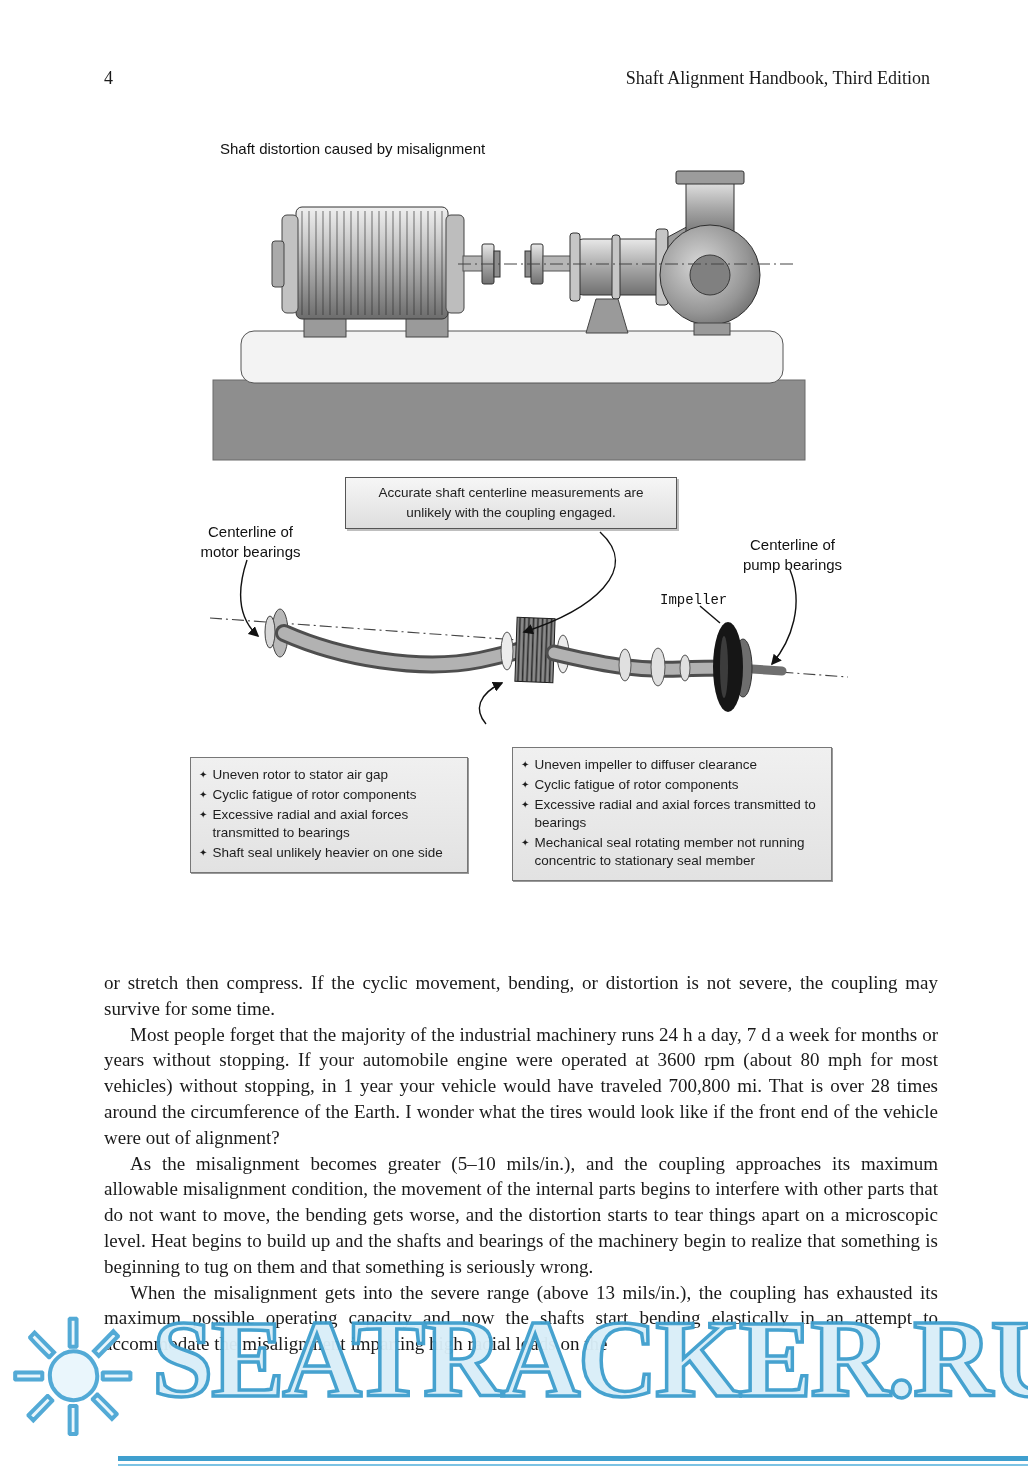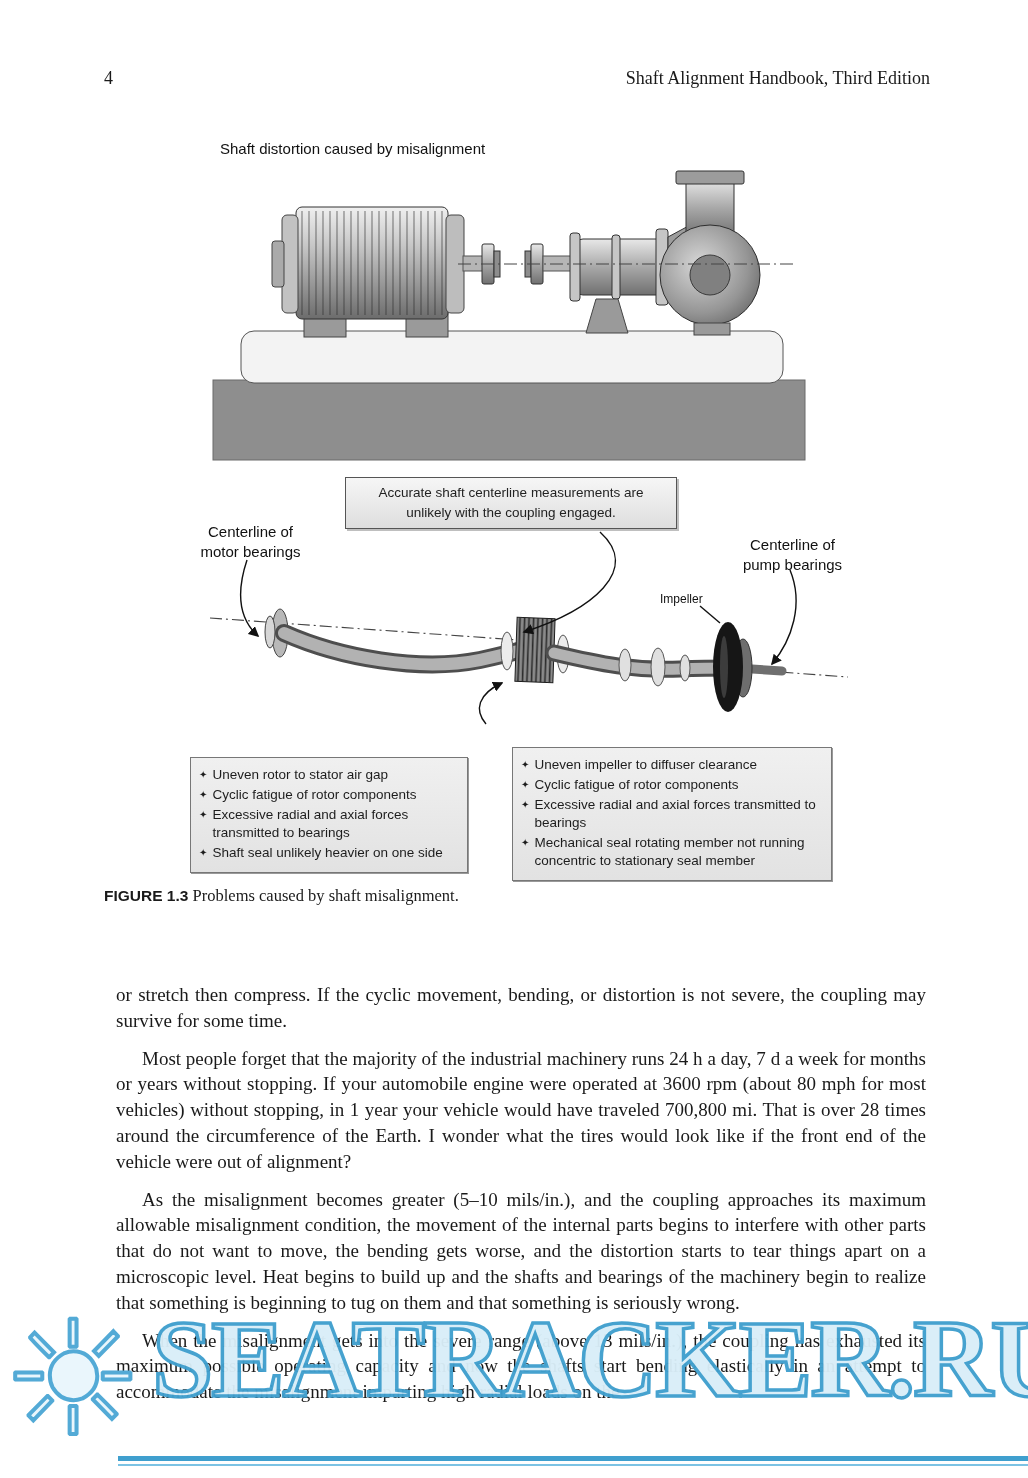--- a/index.html
+++ b/index.html
@@ -26,42 +26,42 @@
     display:flex; align-items:center; justify-content:center;
   }
   .callout-text { font-family:"Liberation Sans", sans-serif; font-size:13.5px; line-height:1.5;
     text-align:center; white-space:pre-line; color:#222; padding:4px 8px; }
 
   .side-label { position:absolute; font-family:"Liberation Sans", sans-serif; font-size:15px;
     line-height:1.35; text-align:center; white-space:pre-line; color:#111; }
   .label-motor { left:168px; top:522px; width:165px; }
   .label-pump  { left:710px; top:535px; width:165px; }
   .label-impeller { position:absolute; left:660px; top:592px;
-    font-family:Liberation Sans, sans-serif; font-size:12px; color:#111; }
+    font-family:Liberation Mono, monospace; font-size:14px; color:#111; }
 
   .problem-box {
     position:absolute; background:linear-gradient(#f0f0f0,#e2e2e2);
     border:1px solid #777; box-shadow:1px 1px 0 #999;
     font-family:"Liberation Sans", sans-serif; font-size:13.5px; line-height:1.34;
     padding:8px 6px 8px 8px; color:#1d1d1d;
   }
   .box-left  { left:190px; top:757px; width:262px; }
   .box-right { left:512px; top:747px; width:304px; }
   .problem-box ul { margin:0; padding:0; list-style:none; }
   .problem-box li { display:flex; gap:5px; margin:0 0 2px 0; }
   .bullet { flex:0 0 auto; font-size:10px; line-height:1.7; }
 
   .fig-caption { position:absolute; left:104px; top:886px; width:840px; font-size:16.5px; }
   .caption-label { font-family:"Liberation Sans", sans-serif; font-weight:bold; font-size:15.5px; }
   .caption-text { font-family:"Liberation Serif", serif; }
 
   
   .body-text { position:absolute; left:104px; top:970px; width:834px;
     font-size:19px; line-height:25.8px; text-align:justify; }
-  .body-text p { margin:12px; }
+  .body-text p { margin:0; }
   .body-text p.indent { text-indent:26px; }
 
   
   .watermark { position:absolute; left:0; top:1310px; width:1028px; height:168px; pointer-events:none; }
   .wm-line { position:absolute; left:118px; top:146px; width:910px; height:5px; background:#3f9fce; }
   .wm-line2 { position:absolute; left:118px; top:154px; width:910px; height:2px; background:#7cc3e4; }
   .sun-glyph { position:absolute; left:2px; top:-10px; font-family:"DejaVu Sans", sans-serif;
     font-size:158px; line-height:1; color:#eaf6fc;
     -webkit-text-stroke:4px #53aad6; text-shadow:0 0 0 #53aad6; }
   .wm-text { position:absolute; left:152px; top:-6px;
@@ -233,23 +233,20 @@
         <span class="bullet">✦</span>
         <span>Excessive radial and axial forces transmitted to bearings</span>
         </li>
       <li>
         <span class="bullet">✦</span>
         <span>Mechanical seal rotating member not running concentric to stationary seal member</span>
         </li>
     </ul>
   </div>
 
-  <div class="fig-caption">
-    <span class="caption-label">FIGURE 1.3</span><span class="caption-text"> Problems caused by shaft misalignment.</span>
-  </div>
 
   <div class="body-text">
     <p>or stretch then compress. If the cyclic movement, bending, or distortion is not severe, the coupling may survive for some time.</p>
     <p class="indent">Most people forget that the majority of the industrial machinery runs 24 h a day, 7 d a week for months or years without stopping. If your automobile engine were operated at 3600 rpm (about 80 mph for most vehicles) without stopping, in 1 year your vehicle would have traveled 700,800 mi. That is over 28 times around the circumference of the Earth. I wonder what the tires would look like if the front end of the vehicle were out of alignment?</p>
     <p class="indent">As the misalignment becomes greater (5–10 mils/in.), and the coupling approaches its maximum allowable misalignment condition, the movement of the internal parts begins to interfere with other parts that do not want to move, the bending gets worse, and the distortion starts to tear things apart on a microscopic level. Heat begins to build up and the shafts and bearings of the machinery begin to realize that something is beginning to tug on them and that something is seriously wrong.</p>
     <p class="indent">When the misalignment gets into the severe range (above 13 mils/in.), the coupling has exhausted its maximum possible operating capacity and now the shafts start bending elastically in an attempt to accommodate the misalignment imparting high radial loads on the</p>
   </div>
 
   <div class="watermark">
     <div class="wm-line"></div>

